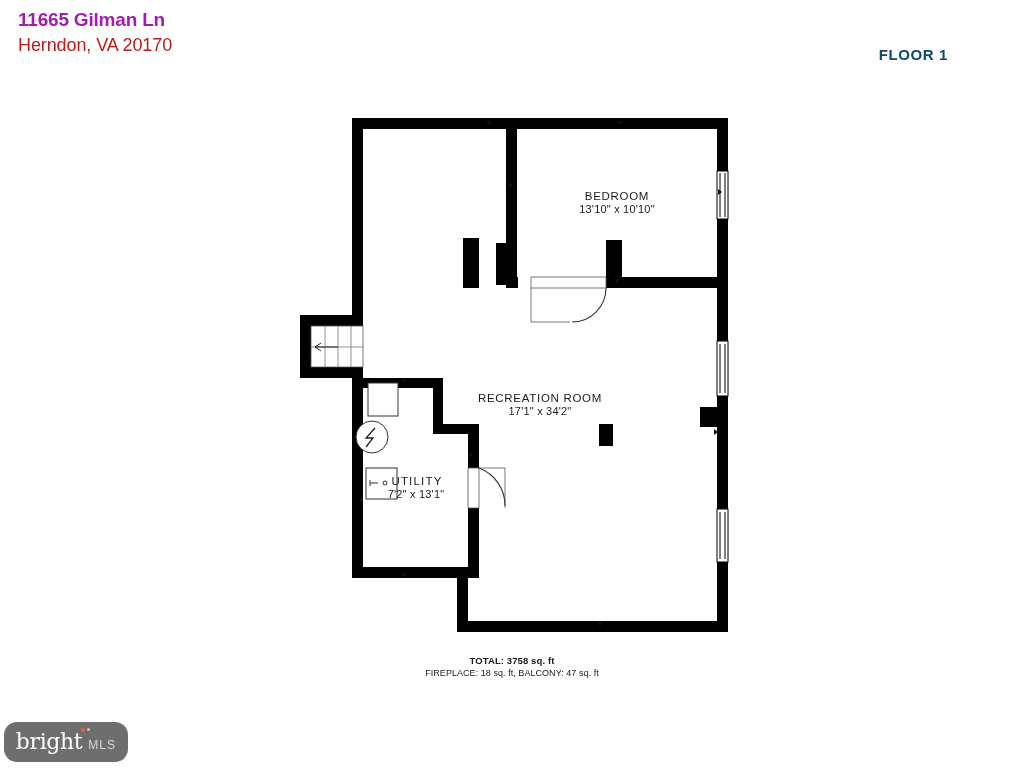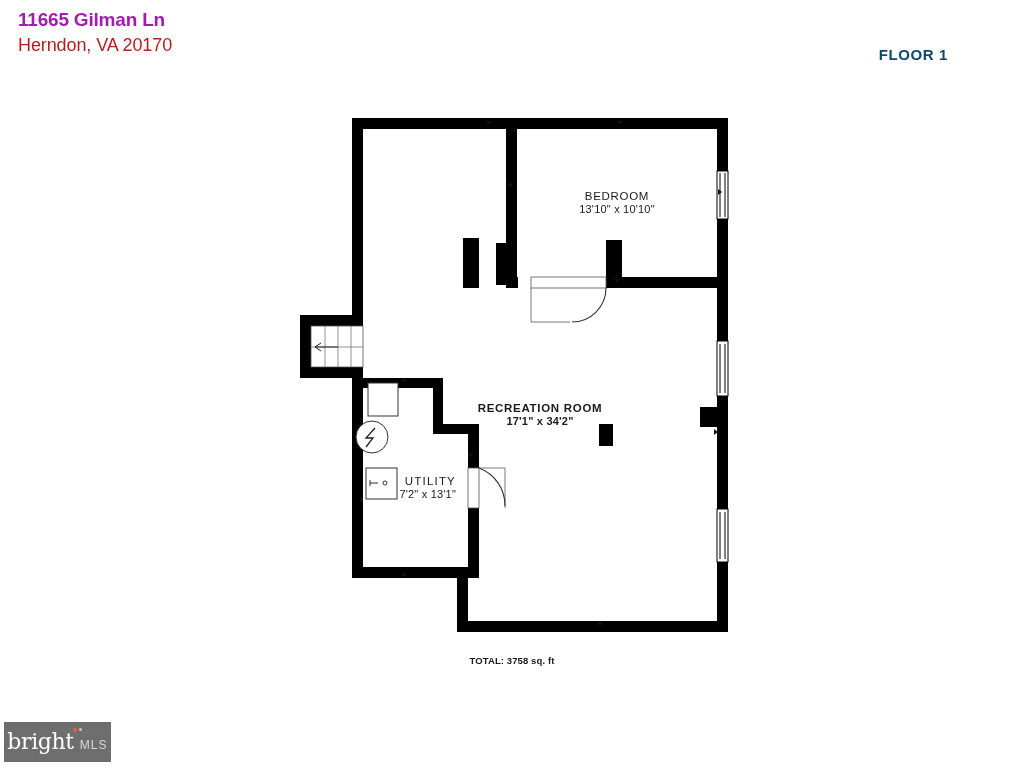--- a/index.html
+++ b/index.html
@@ -81,29 +81,28 @@
     font-size: 11px;
     letter-spacing: 0.2px;
   }
   #label-bedroom {
     left: 556px;
     top: 189px;
     width: 122px;
   }
   #label-recreation {
     left: 470px;
-    top: 401px;
+    top: 391px;
     width: 140px;
-    font-weight: bold;
   }
   #label-utility {
     left: 378px;
     top: 474px;
     width: 78px;
-    text-align: right;
+    text-align: center;
   }
   #label-utility .room-name {
     letter-spacing: 1.2px;
     font-size: 11.5px;
   }
   #label-utility .room-dims {
     font-size: 11px;
     margin-left: -2px;
   }
 
@@ -127,26 +126,27 @@
     display: block;
     font-size: 9px;
     letter-spacing: 0.05px;
   }
 
   
   #watermark {
     position: absolute;
     left: 4px;
     top: 722px;
-    width: 107px;
+    width: 124px;
     height: 40px;
     background: #6e6e6e;
     display: flex;
     align-items: center;
     justify-content: center;
+    border-radius: 13px;
   }
   #watermark-inner {
     position: relative;
     display: flex;
     align-items: baseline;
   }
   #logo-bright {
     font-family: "DejaVu Serif", serif;
     font-size: 22px;
     color: #ffffff;
@@ -336,20 +336,21 @@
   <span class="room-dims">17'1" x 34'2"</span>
 </div>
 
 <div class="room-label" id="label-utility">
   <span class="room-name">UTILITY</span>
   <span class="room-dims">7'2" x 13'1"</span>
 </div>
 
 <div id="summary">
   <span class="sum-total">TOTAL: 3758 sq. ft</span>
+  <span class="sum-line">FIREPLACE: 18 sq. ft, BALCONY: 47 sq. ft</span>
 </div>
 
 <div id="watermark">
   <div id="watermark-inner">
     <span id="logo-bright">bright</span>
     <span id="logo-dot"></span>
     <span id="logo-dot2"></span>
     <span id="logo-mls">MLS</span>
   </div>
 </div>

